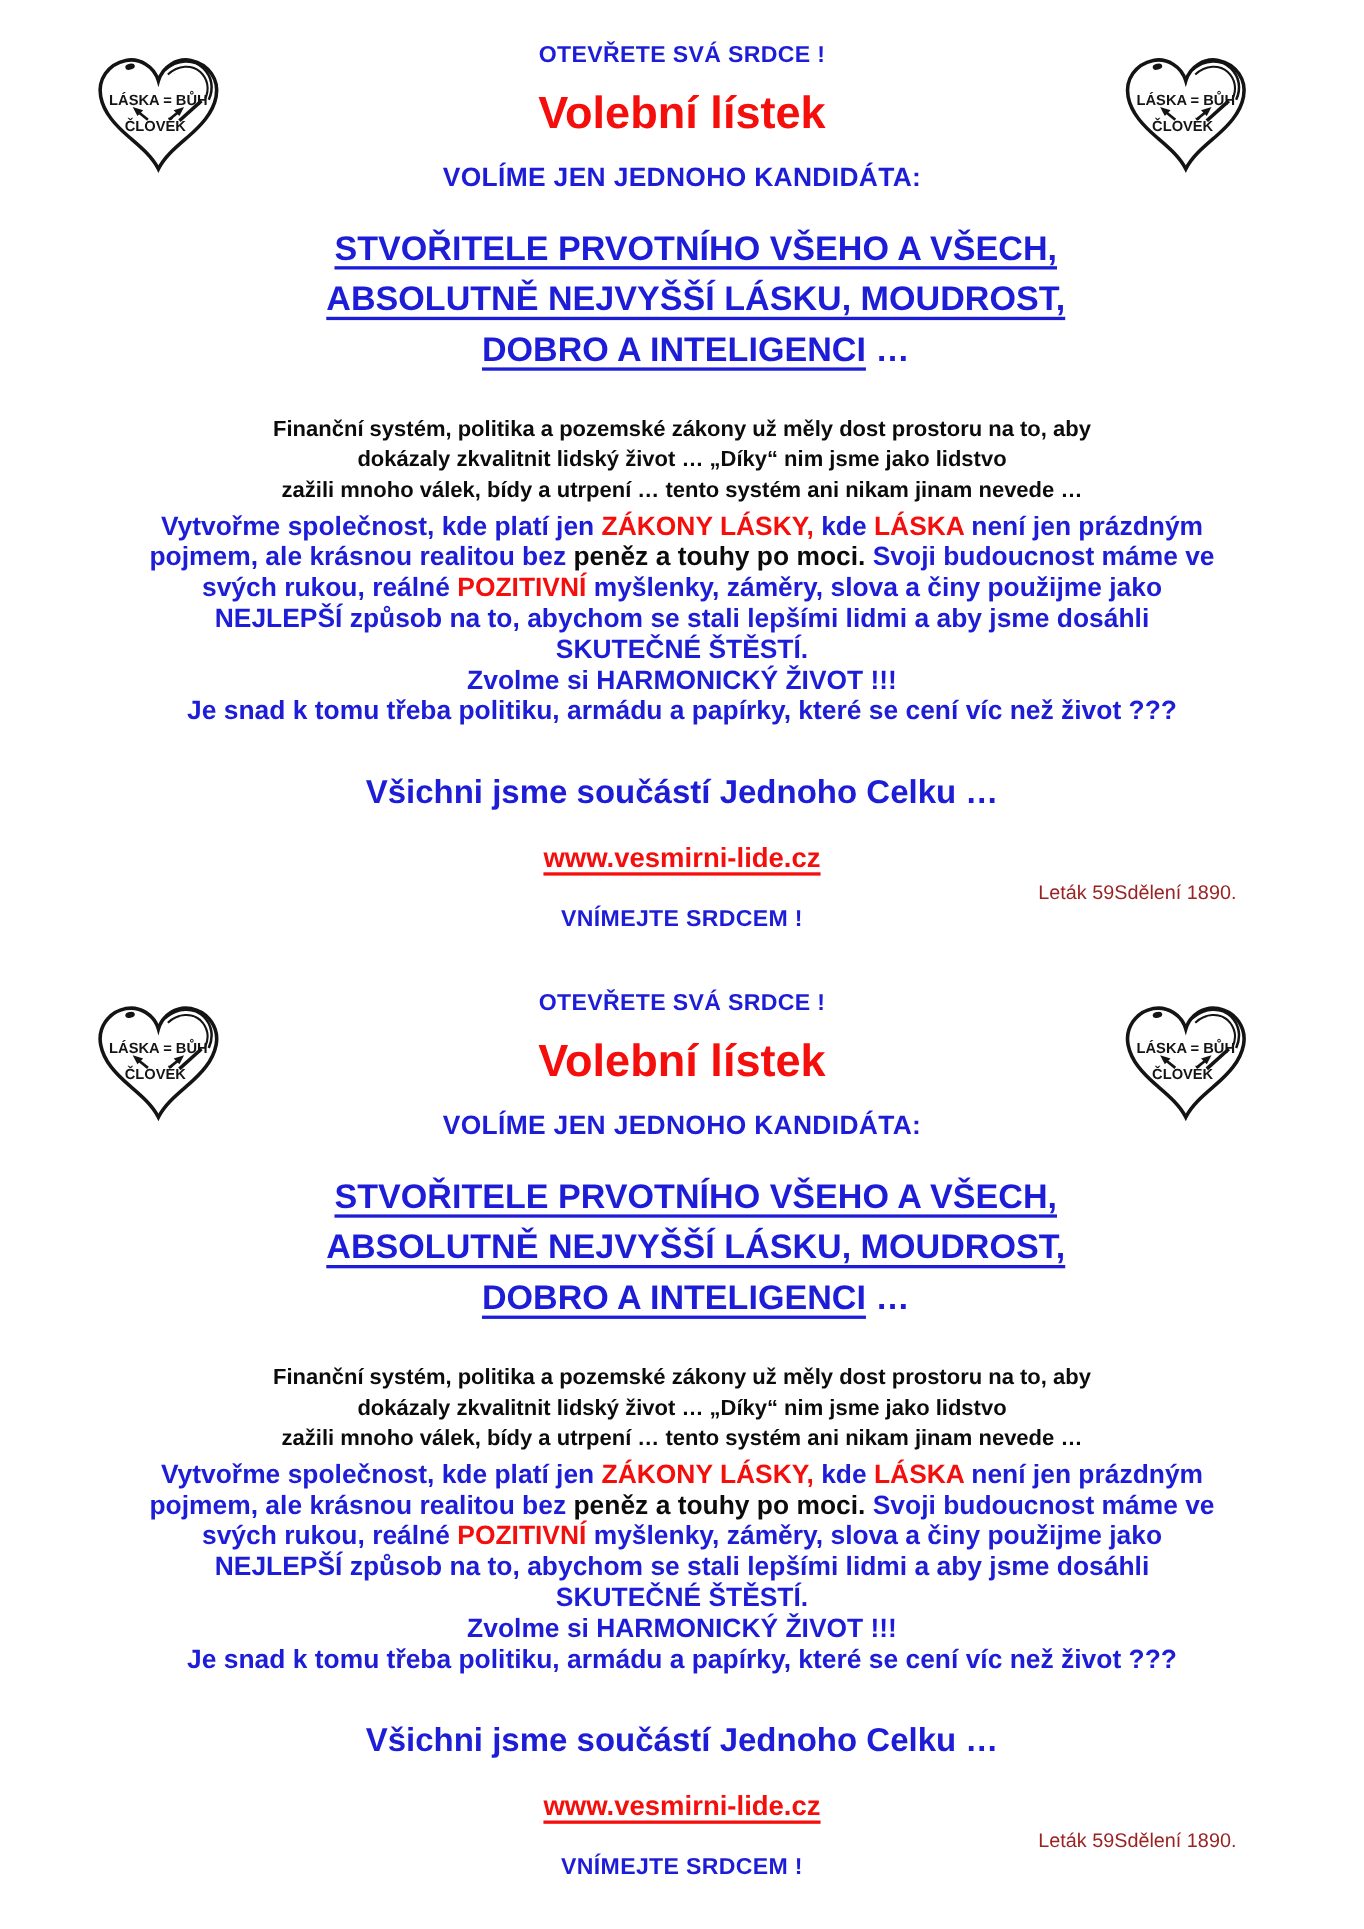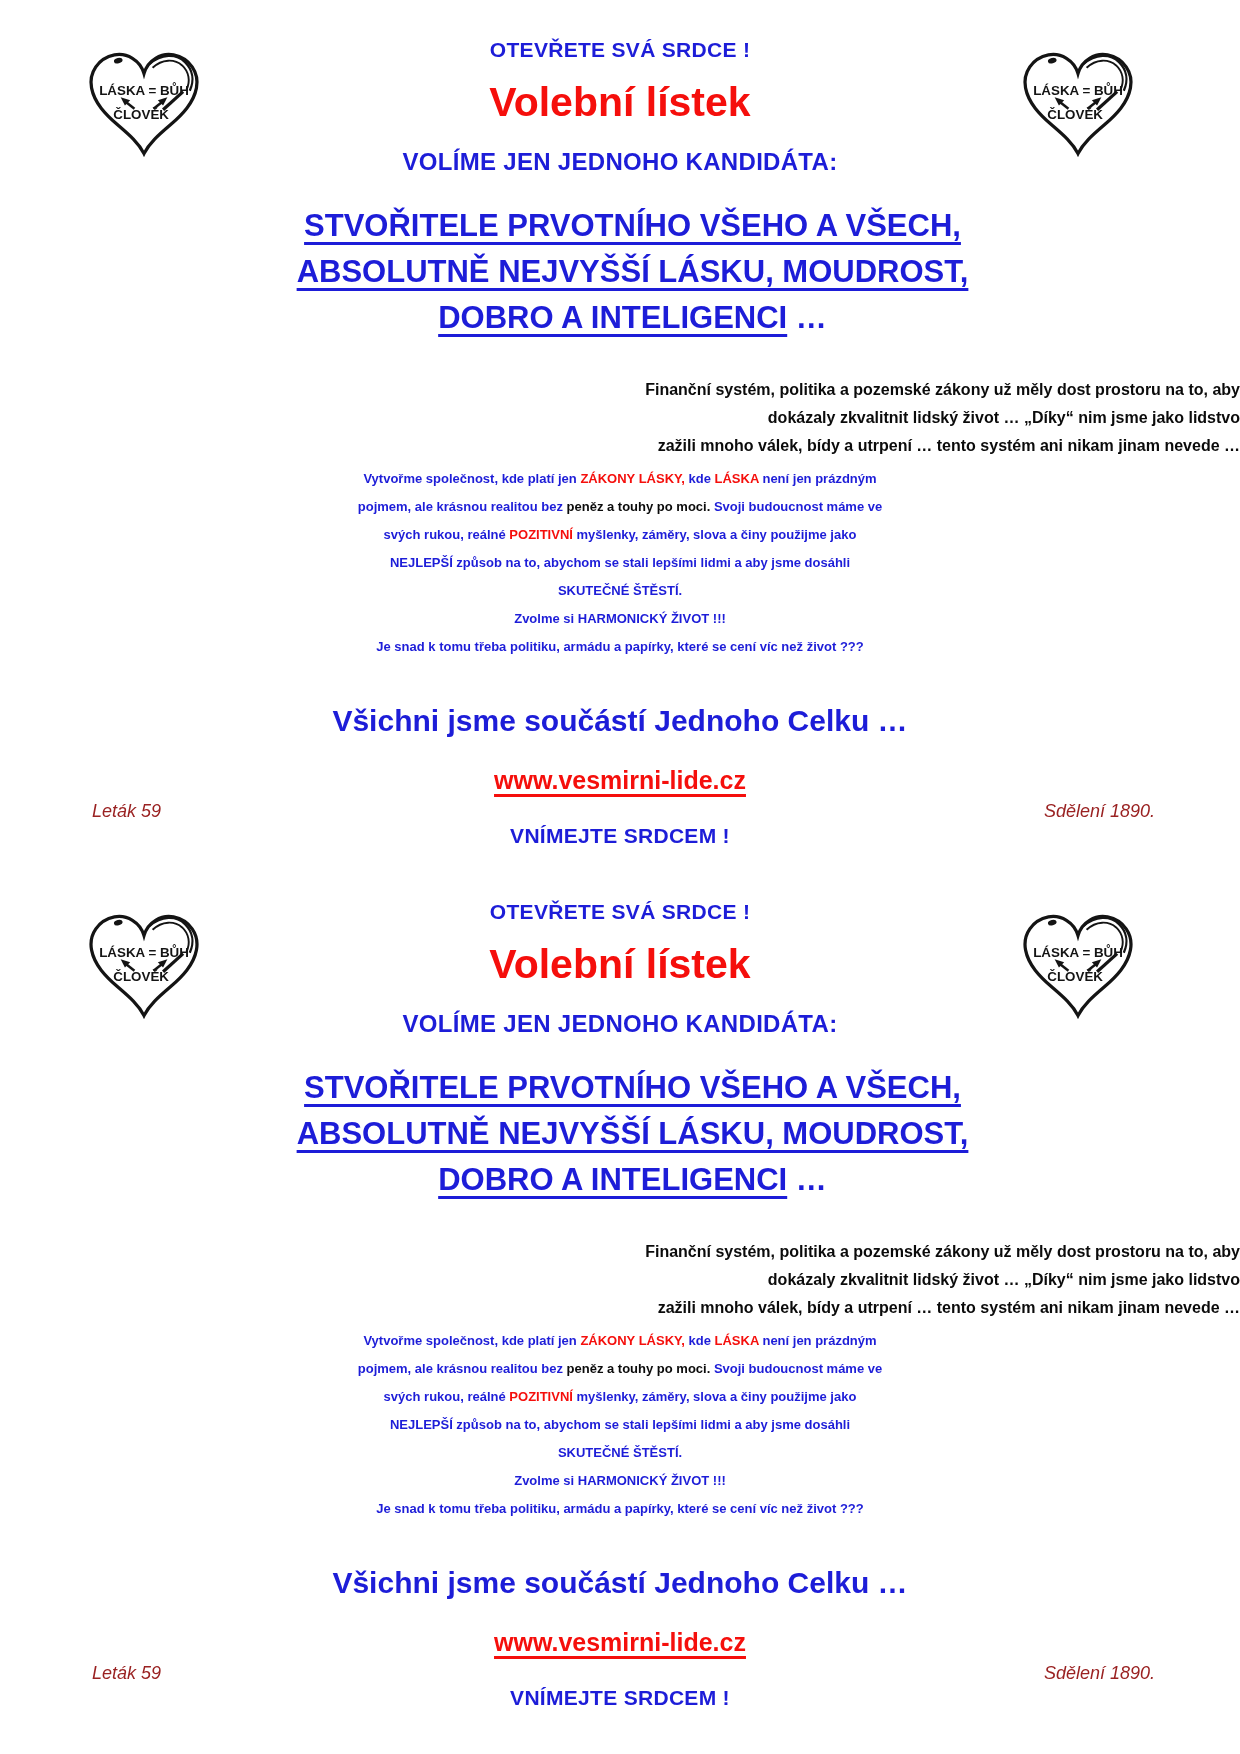--- a/index.html
+++ b/index.html
@@ -24,33 +24,32 @@
   }
   .heart.left{left:82px;}
   .heart.right{left:1016px;}
   .l-open{font-size:21px;font-weight:bold;color:var(--blue);margin-bottom:17px;letter-spacing:.3px;}
   .l-title{font-size:41px;font-weight:bold;color:var(--red);margin-bottom:10px;}
   .l-sub{font-size:24px;font-weight:bold;color:var(--blue);margin-bottom:27px;letter-spacing:.3px;margin-top:22px;}
   .l-headline{font-size:31px;font-weight:bold;color:var(--blue);margin-bottom:35px;}
   .l-headline .line{line-height:46px;padding-left:25px;}
   .l-headline span{color:var(--blue) !important;}
   .l-headline span.u{text-decoration:underline;text-decoration-thickness:3px;text-underline-offset:6px;}
-  .l-intro{font-size:16px;font-weight:bold;margin-bottom:5px;text-align:right;}
+  .l-intro{font-size:20px;font-weight:bold;margin-bottom:5px;}
   .l-intro .line{line-height:28px;}
-  .l-vision{font-size:13px;font-weight:bold;margin-bottom:43px;}
+  .l-vision{font-size:24px;font-weight:bold;margin-bottom:43px;}
   .l-vision .line{line-height:28px;}
   .l-unity{font-size:30px;font-weight:bold;color:var(--blue);margin-bottom:28px;}
   .l-web{display:inline-block;font-size:25px;font-weight:bold;color:var(--red);
          text-decoration:underline;text-decoration-thickness:3px;text-underline-offset:5px;
          margin-bottom:2px;}
   .footer-row{
-    display:flex;justify-content:space-between;align-items:flex-start;
-    padding:6px 85px 0 92px;font-size:18px;color:var(--darkred);font-weight:normal;
+    display:flex;justify-content:flex-end;align-items:flex-start;
+    padding:6px 116px 0 92px;font-size:18px;color:var(--darkred);font-weight:normal;
     margin-top:-2px;
-    font-style:italic;
   }
   .l-sense{font-size:21px;font-weight:bold;color:var(--blue);margin-top:2px;letter-spacing:.3px;}
   .line span{white-space:pre-wrap;}
 </style>
 </head>
 <body>
 
 <div class="leaflet">
 
   <svg class="heart left" viewBox="0 0 130 118">

